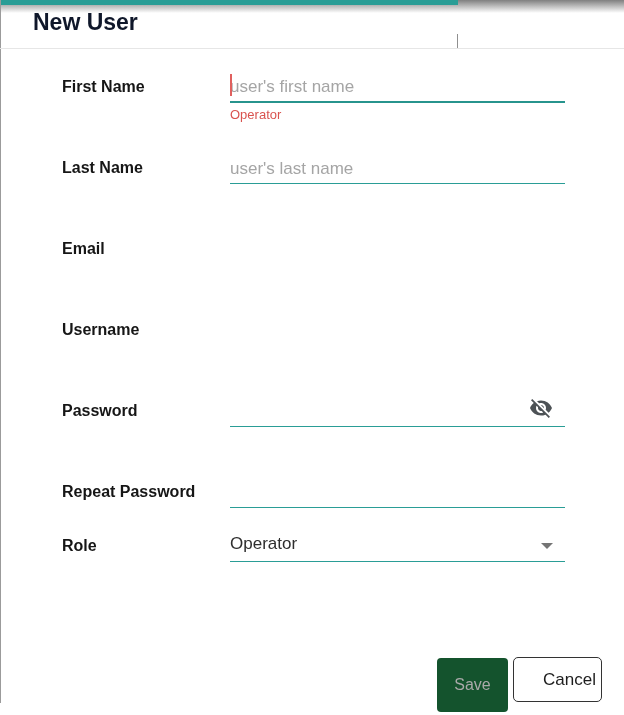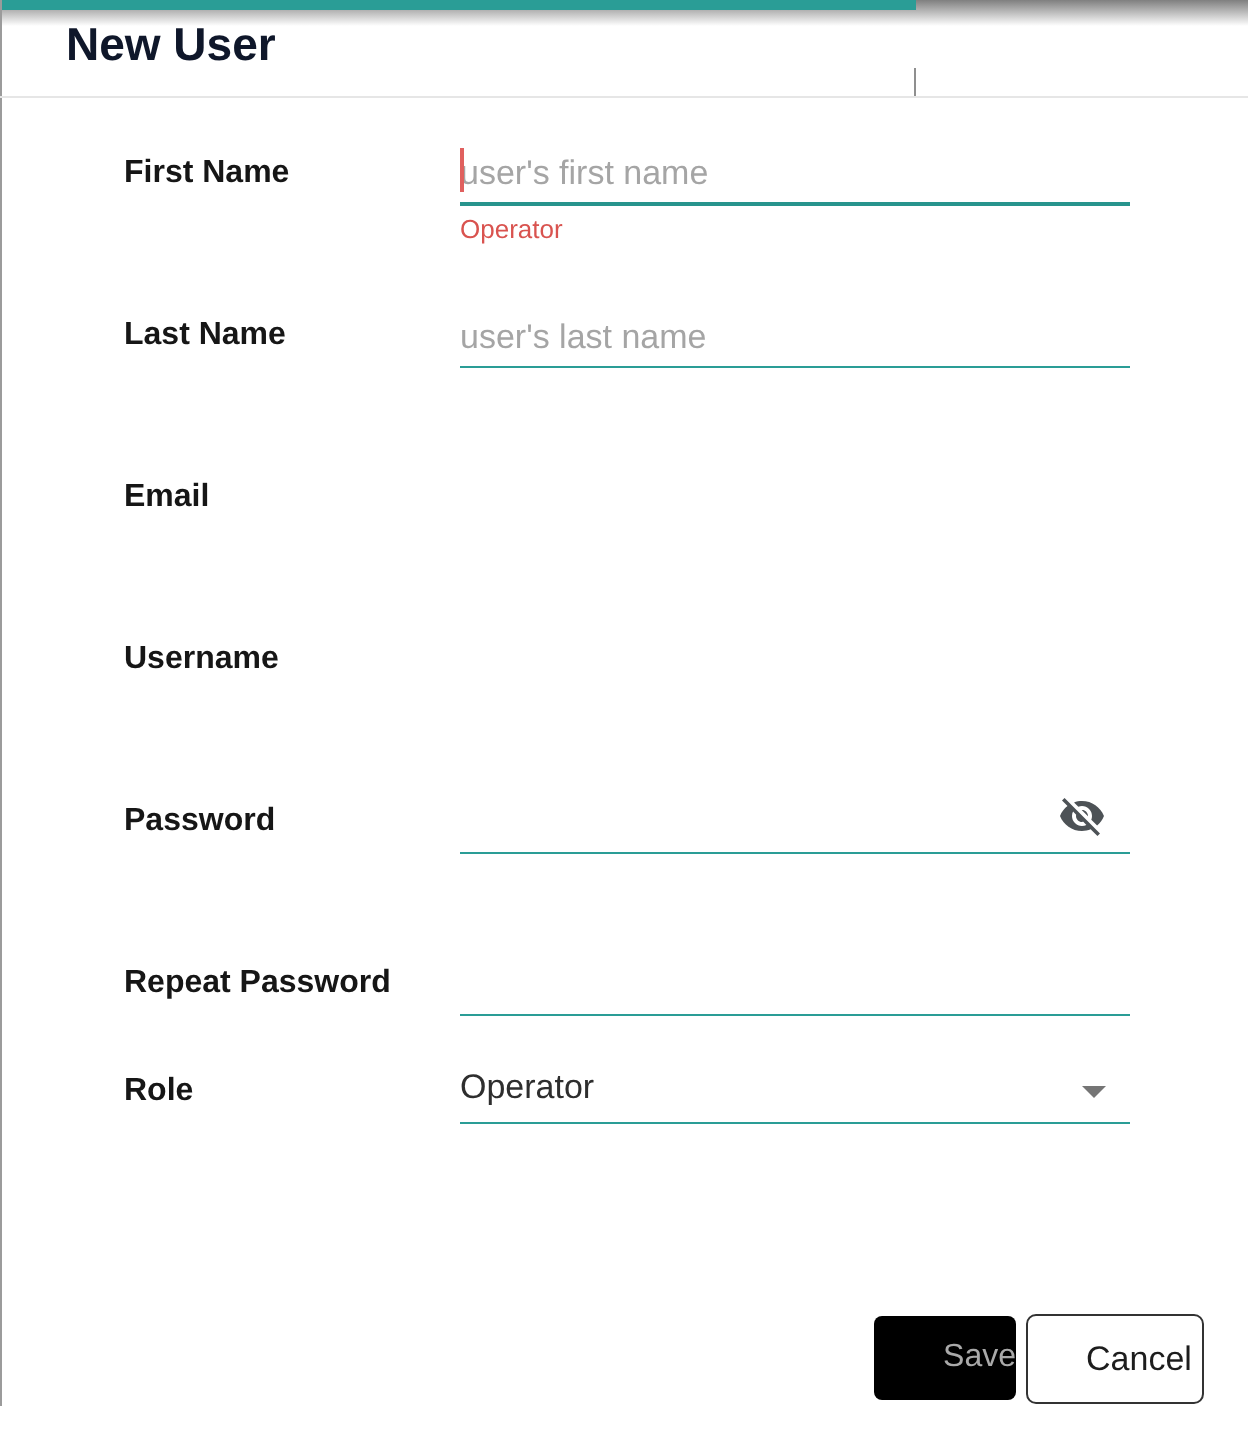--- a/index.html
+++ b/index.html
@@ -84,23 +84,23 @@
     border-left: 6px solid transparent;
     border-right: 6px solid transparent;
     border-top: 6px solid #757575;
   }
   .btn {
     position: absolute;
     font-family: "Liberation Sans", "DejaVu Sans", sans-serif;
     border-radius: 4px; cursor: pointer;
   }
   .save-btn {
-    left: 437px; top: 658px; width: 71px; height: 42px;
-    background: #000000; border: none;
-    font-size: 16px; color: #a9a9a9; cursor: default; text-align: right;
+    left: 437px; top: 658px; width: 71px; height: 54px;
+    background: #14532d; border: none;
+    font-size: 16px; color: #a9a9a9; cursor: default;
   }
   .cancel-btn {
     left: 513px; top: 657px; width: 89px; height: 45px;
     background: #ffffff; border: 1.5px solid #333333; border-radius: 5px;
     font-size: 17px; color: #1d1d1d; padding-left: 24px;
   }
 </style>
 </head>
 <body>
 

